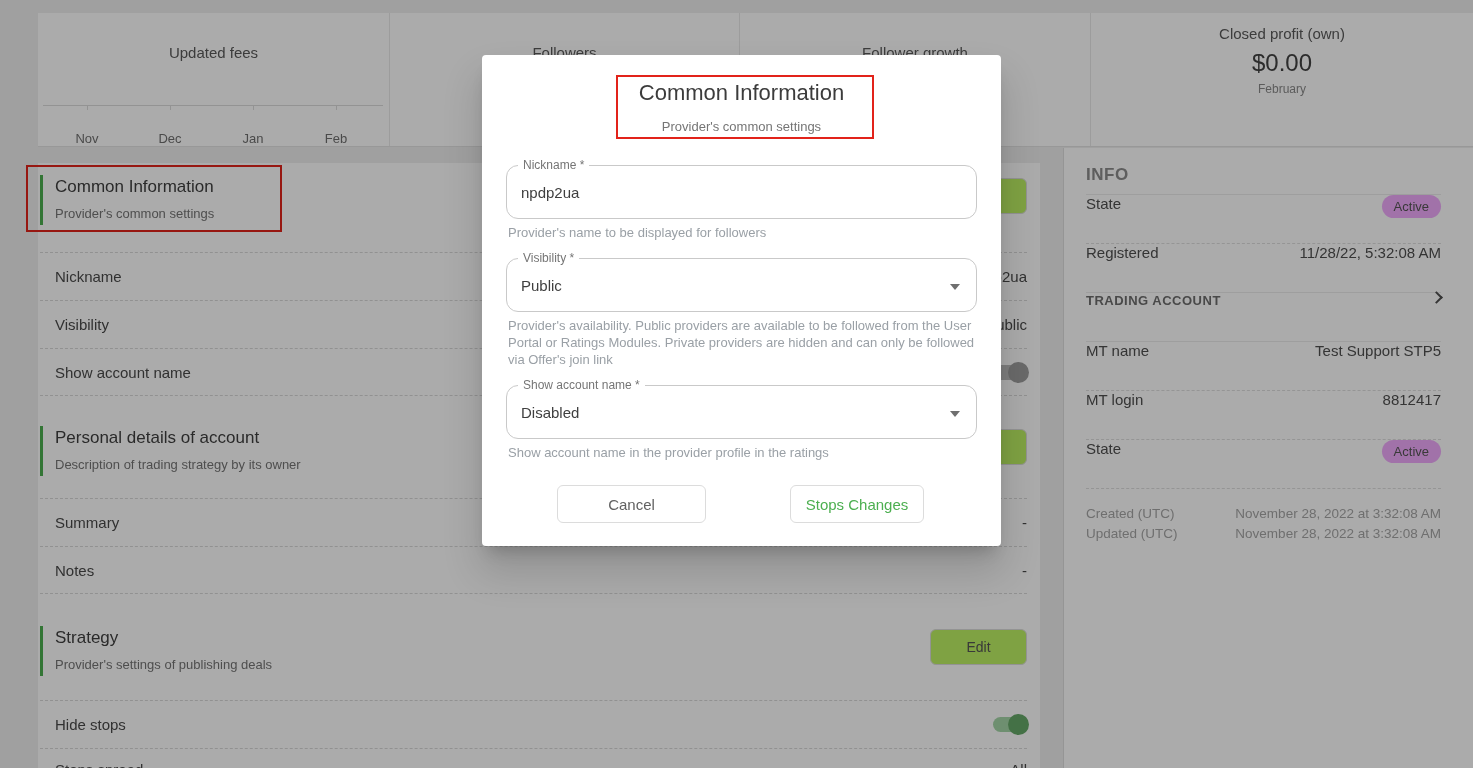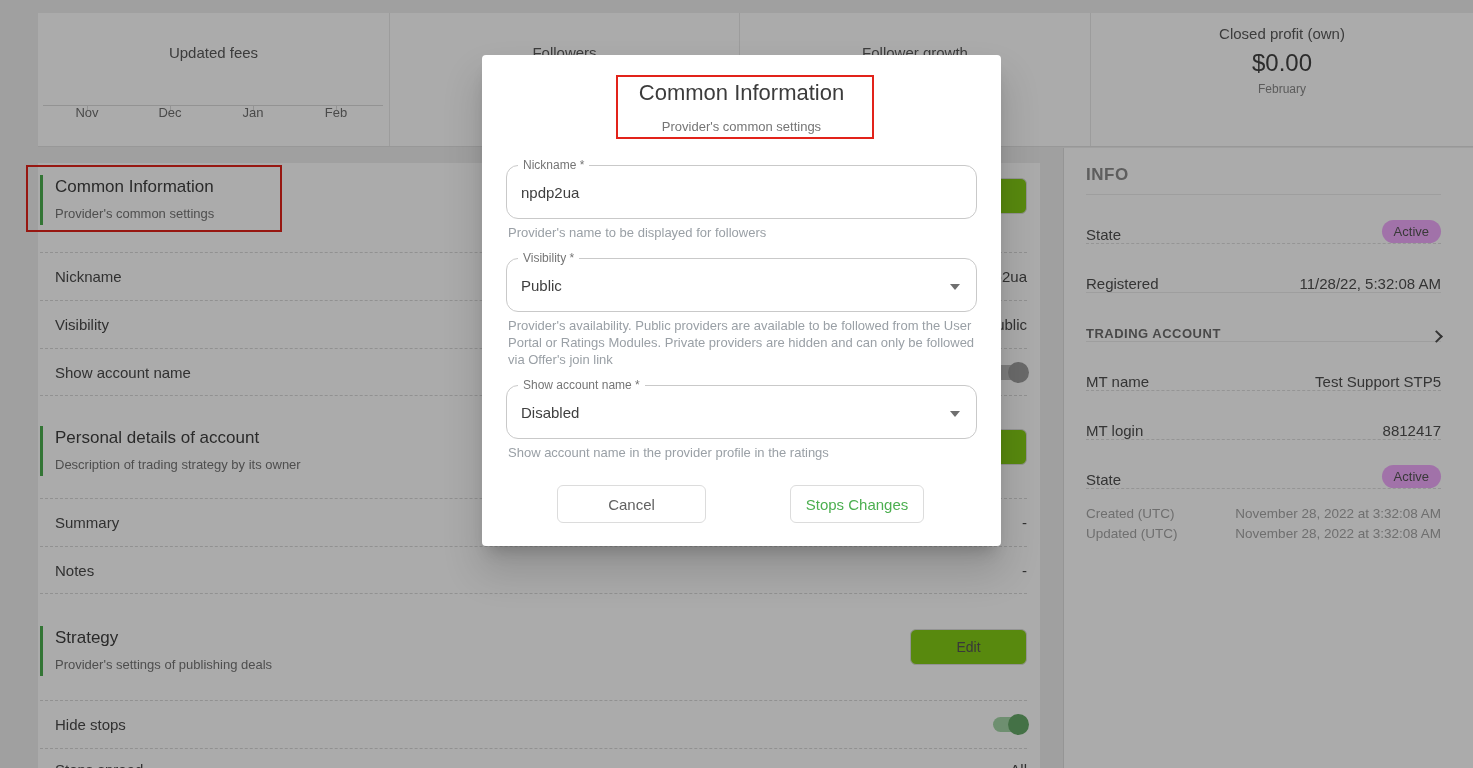--- a/index.html
+++ b/index.html
@@ -14,37 +14,37 @@
   .top-cards { position:absolute; left:38px; top:13px; right:0; height:134px;
     background:#fff; border-bottom:1px solid #e3e3e3; display:flex; }
   .card { position:relative; height:100%; }
   .card.c1 { width:352px; border-right:1px solid #e9e9e9; }
   .card.c2 { width:350px; border-right:1px solid #e9e9e9; }
   .card.c3 { width:351px; border-right:1px solid #e9e9e9; }
   .card.c4 { flex:1; }
   .card-title { text-align:center; padding-top:31px; font-size:15px; color:#5a5a5a; }
   .axis-line { position:absolute; left:5px; right:6px; top:92px; border-top:1px solid #dcdcdc; }
   .axis-tick { position:absolute; top:92px; width:0; height:5px; border-left:1px solid #dcdcdc; }
-  .axis-label { position:absolute; top:92px; transform:translateX(-50%);
+  .axis-label { position:absolute; top:118px; transform:translateX(-50%);
     font-size:13px; color:#6f6f6f;text-align:center; }
   .cp-value { text-align:center; margin-top:7px; font-size:24px; color:#424242; }
   .cp-period { text-align:center; margin-top:5px; font-size:12px; color:#8a8a8a; }
 
   
   .left-panel { position:absolute; left:38px; top:163px; width:1002px; bottom:0;
     background:#fff; }
   .lp-inner { margin:0 13px 0 2px; }
   .sec-head { display:flex; justify-content:space-between; align-items:flex-start; }
   .sec-head.h1 { padding-top:12px; min-height:89px; }
   .sec-head.h2 { padding-top:30px; min-height:102px; }
   .sec-head.h3 { padding-top:32px; min-height:106px; }
   .sec-txt { border-left:3px solid #4caf50; padding:2px 0 4px 12px; }
   .sec-title { font-size:17px; color:#3f3f3f; }
   .sec-sub { font-size:13px; color:#757575; margin-top:9px; }
-  .edit-btn { margin-top:3px; width:117px; height:36px; background:#84cc16;
+  .edit-btn { margin-top:3px; width:97px; height:36px; background:#bef264;
     border:1px solid #dcdcdc; border-radius:6px; font-size:14px; color:#555;
     font-family:inherit; cursor:pointer; }
   .lrow { border-top:1px dashed #d9d9d9; height:48px; display:flex;
     align-items:center; justify-content:space-between; padding-left:15px;
     font-size:15px; color:#4a4a4a; }
   .lrow.last { border-bottom:1px dashed #d9d9d9; }
   .lrow .val { color:#4a4a4a; }
   .lrow.clip { height:48px; align-items:flex-start; padding-top:12px; }
 
   
@@ -60,21 +60,21 @@
   .hl-box.page { left:26px; top:165px; width:256px; height:67px; z-index:5; }
   .hl-box.modal-box { left:134px; top:20px; width:258px; height:64px; }
 
   
   .drawer { position:absolute; left:1063px; top:148px; right:0; bottom:0;
     background:#fff; border-left:1px solid #dedede; padding:0 32px 0 22px; }
   .d-head { padding-top:17px; font-size:17px; font-weight:bold; color:#8c8c8c;
     letter-spacing:.5px; height:46px; }
   .d-div { border-top:1px solid #ececec; }
   .d-div.dash { border-top:1px dashed #dedede; }
-  .d-row { height:48px; display:flex; align-items:flex-end;
+  .d-row { height:48px; display:flex; align-items:flex-start;
     justify-content:space-between; font-size:15px; color:#4f4f4f; }
   .d-row.bold { font-size:13px; font-weight:bold; color:#6e6e6e; letter-spacing:.5px;
     cursor:pointer; }
   .badge { background:#f0abfc; color:#555; font-size:13px; padding:4px 12px;
     border-radius:13px; }
   .chev { width:9px; height:9px; border-top:2px solid #4f4f4f;
     border-right:2px solid #4f4f4f; transform:rotate(45deg); }
   .meta { padding-top:14px; font-size:13.5px; color:#a6a6a6; }
   .meta-line { display:flex; justify-content:space-between; height:20px; align-items:center; }
 

